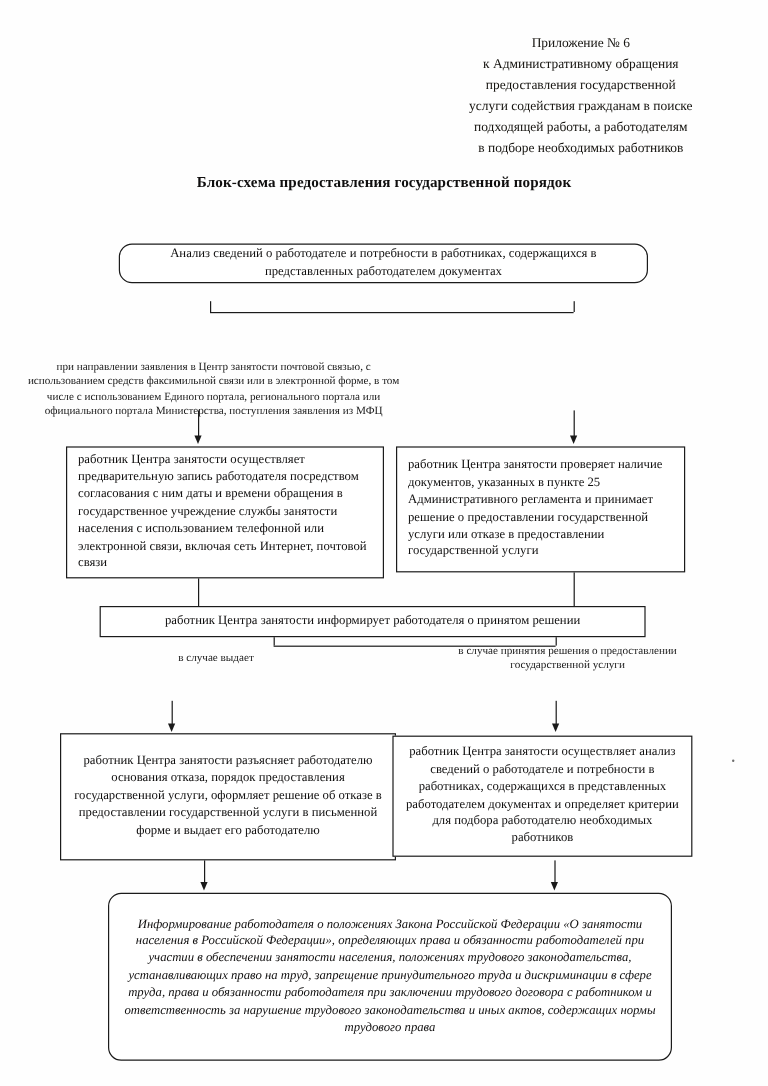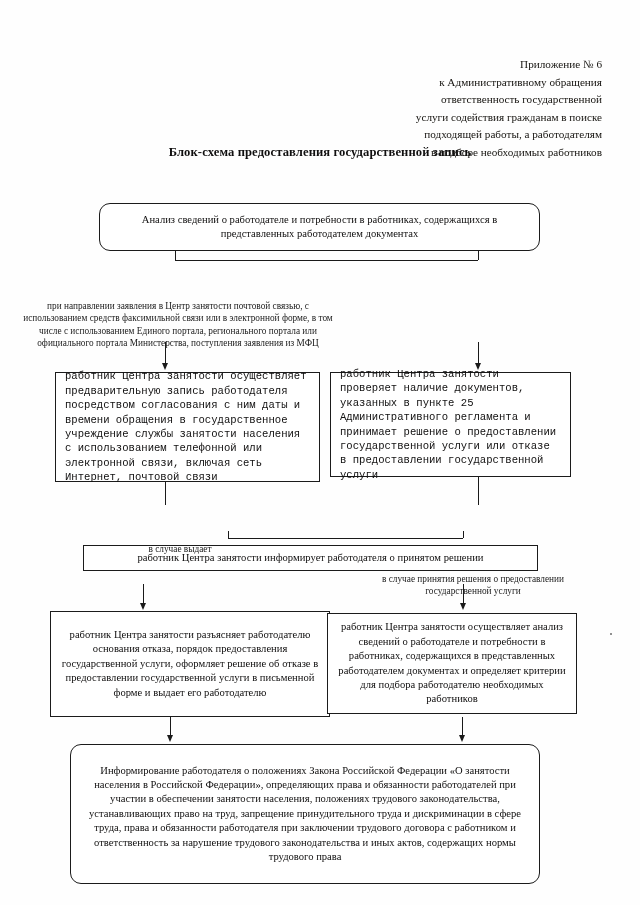--- a/index.html
+++ b/index.html
@@ -15,28 +15,27 @@
     position: relative;
     width: 640px;
     height: 905px;
     overflow: hidden;
     background: #fefefe;
   }
 
   
   .appendix {
     position: absolute;
-    left: 330px;
+    left: 348px;
     top: 28px;
     width: 272px;
-    text-align: right;
+    text-align: center;
     font-size: 11.2px;
     line-height: 17.5px;
     color: #15130f;
-    margin-top: 28px;
   }
   .appendix div { white-space: pre-wrap; }
 
   
   .doc-title {
     position: absolute;
     left: 40px;
     top: 143px;
     width: 560px;
     text-align: center;
@@ -57,21 +56,21 @@
     justify-content: center;
     padding: 5px 9px;
   }
   .box .txt {
     width: 100%;
     font-size: 10.6px;
     line-height: 14.4px;
   }
   .box.rounded { border-radius: 11px; }
   .t-center .txt { text-align: center; }
-  .t-left .txt { text-align: left; font-family: Liberation Mono, monospace; }
+  .t-left .txt { text-align: left; }
 
   
   .note {
     position: absolute;
     font-size: 9.3px;
     line-height: 12.4px;
     text-align: center;
     color: #1a1a1a;
   }
 
@@ -105,31 +104,31 @@
   }
 </style>
 </head>
 <body>
 
 <div id="page">
 
   <div class="appendix">
     <div>Приложение № 6</div>
     <div>к Административному обращения</div>
-    <div>ответственность государственной</div>
+    <div>предоставления государственной</div>
     <div>услуги содействия гражданам в поиске</div>
     <div>подходящей работы, а работодателям</div>
     <div>в подборе необходимых работников</div>
   </div>
 
   <div class="doc-title">
-    <div>Блок-схема предоставления государственной запись</div>
+    <div>Блок-схема предоставления государственной порядок</div>
   </div>
 
-  <div class="box rounded t-center" style="left:99px; top:203px; width:441px; height:48px;">
+  <div class="box rounded t-center" style="left:99px; top:203px; width:441px; height:33px;">
     <span class="txt">Анализ сведений о работодателе и потребности в работниках, содержащихся в представленных работодателем документах</span>
   </div>
 
   <div class="vline" style="left:175px; top:251px; height:9px;"></div>
   <div class="hline" style="left:175px; top:260px; width:303px;"></div>
   <div class="vline" style="left:478px; top:251px; height:9px;"></div>
 
   <div class="note" style="left:18px; top:263px; width:320px;margin-top:37px;">
     <span>при направлении заявления в Центр занятости  почтовой связью, с использованием средств факсимильной связи или в электронной форме, в том числе с использованием Единого портала, регионального портала или официального портала Министерства, поступления заявления из МФЦ</span>
   </div>
@@ -144,32 +143,32 @@
     <span class="txt">работник Центра занятости осуществляет предварительную запись работодателя посредством согласования с ним даты и времени обращения в государственное учреждение службы занятости населения с использованием телефонной или электронной связи, включая сеть Интернет, почтовой связи</span>
   </div>
 
   <div class="box t-left" style="left:330px; top:372px; width:241px; height:105px;">
     <span class="txt">работник Центра занятости проверяет наличие документов, указанных в пункте 25 Административного регламента и принимает решение о предоставлении государственной услуги или отказе в предоставлении государственной услуги</span>
   </div>
 
   <div class="vline" style="left:165px; top:482px; height:23px;"></div>
   <div class="vline" style="left:478px; top:477px; height:28px;"></div>
 
-  <div class="box t-center" style="left:83px; top:505px; width:455px; height:26px;margin-top:40px;">
+  <div class="box t-center" style="left:83px; top:505px; width:455px; height:26px;">
     <span class="txt">работник Центра занятости информирует работодателя о принятом решении</span>
   </div>
 
   <div class="vline" style="left:228px; top:531px; height:7px;"></div>
   <div class="hline" style="left:228px; top:538px; width:235px;"></div>
   <div class="vline" style="left:463px; top:531px; height:7px;"></div>
 
   <div class="note" style="left:105px; top:543px; width:150px;">
     <span>в случае выдает</span>
   </div>
-  <div class="note" style="left:358px; top:537px; width:230px;margin-top:36px;">
+  <div class="note" style="left:358px; top:537px; width:230px;">
     <span>в случае принятия решения о предоставлении государственной услуги</span>
   </div>
 
   <div class="vline" style="left:143px; top:584px; height:22px;"></div>
   <div class="arrowhead" style="left:140px; top:603px;"></div>
 
   <div class="vline" style="left:463px; top:584px; height:22px;"></div>
   <div class="arrowhead" style="left:460px; top:603px;"></div>
 
   <div class="box t-center" style="left:50px; top:611px; width:280px; height:106px;">
@@ -179,19 +178,19 @@
   <div class="box t-center" style="left:327px; top:613px; width:250px; height:101px;align-items:center;">
     <span class="txt">работник Центра занятости осуществляет анализ сведений о работодателе и потребности в работниках, содержащихся в представленных работодателем документах и определяет критерии для подбора работодателю необходимых работников</span>
   </div>
 
   <div class="vline" style="left:170px; top:717px; height:21px;"></div>
   <div class="arrowhead" style="left:167px; top:735px;"></div>
 
   <div class="vline" style="left:462px; top:717px; height:21px;"></div>
   <div class="arrowhead" style="left:459px; top:735px;"></div>
 
-  <div class="box rounded t-center" style="left:70px; top:744px; width:470px; height:140px;">
+  <div class="box rounded t-center" style="left:90px; top:744px; width:470px; height:140px;font-style:italic;">
     <span class="txt">Информирование работодателя о положениях Закона Российской Федерации «О занятости населения в Российской Федерации», определяющих права и обязанности работодателей при участии в обеспечении занятости населения, положениях трудового законодательства, устанавливающих право на труд, запрещение принудительного труда и дискриминации в сфере труда, права и обязанности работодателя при заключении трудового договора с работником и ответственность за нарушение трудового законодательства и иных актов, содержащих нормы трудового права</span>
   </div>
 
   <div class="speck" style="left:610px; top:633px;"></div>
 
 </div>
 
 </body></html>

